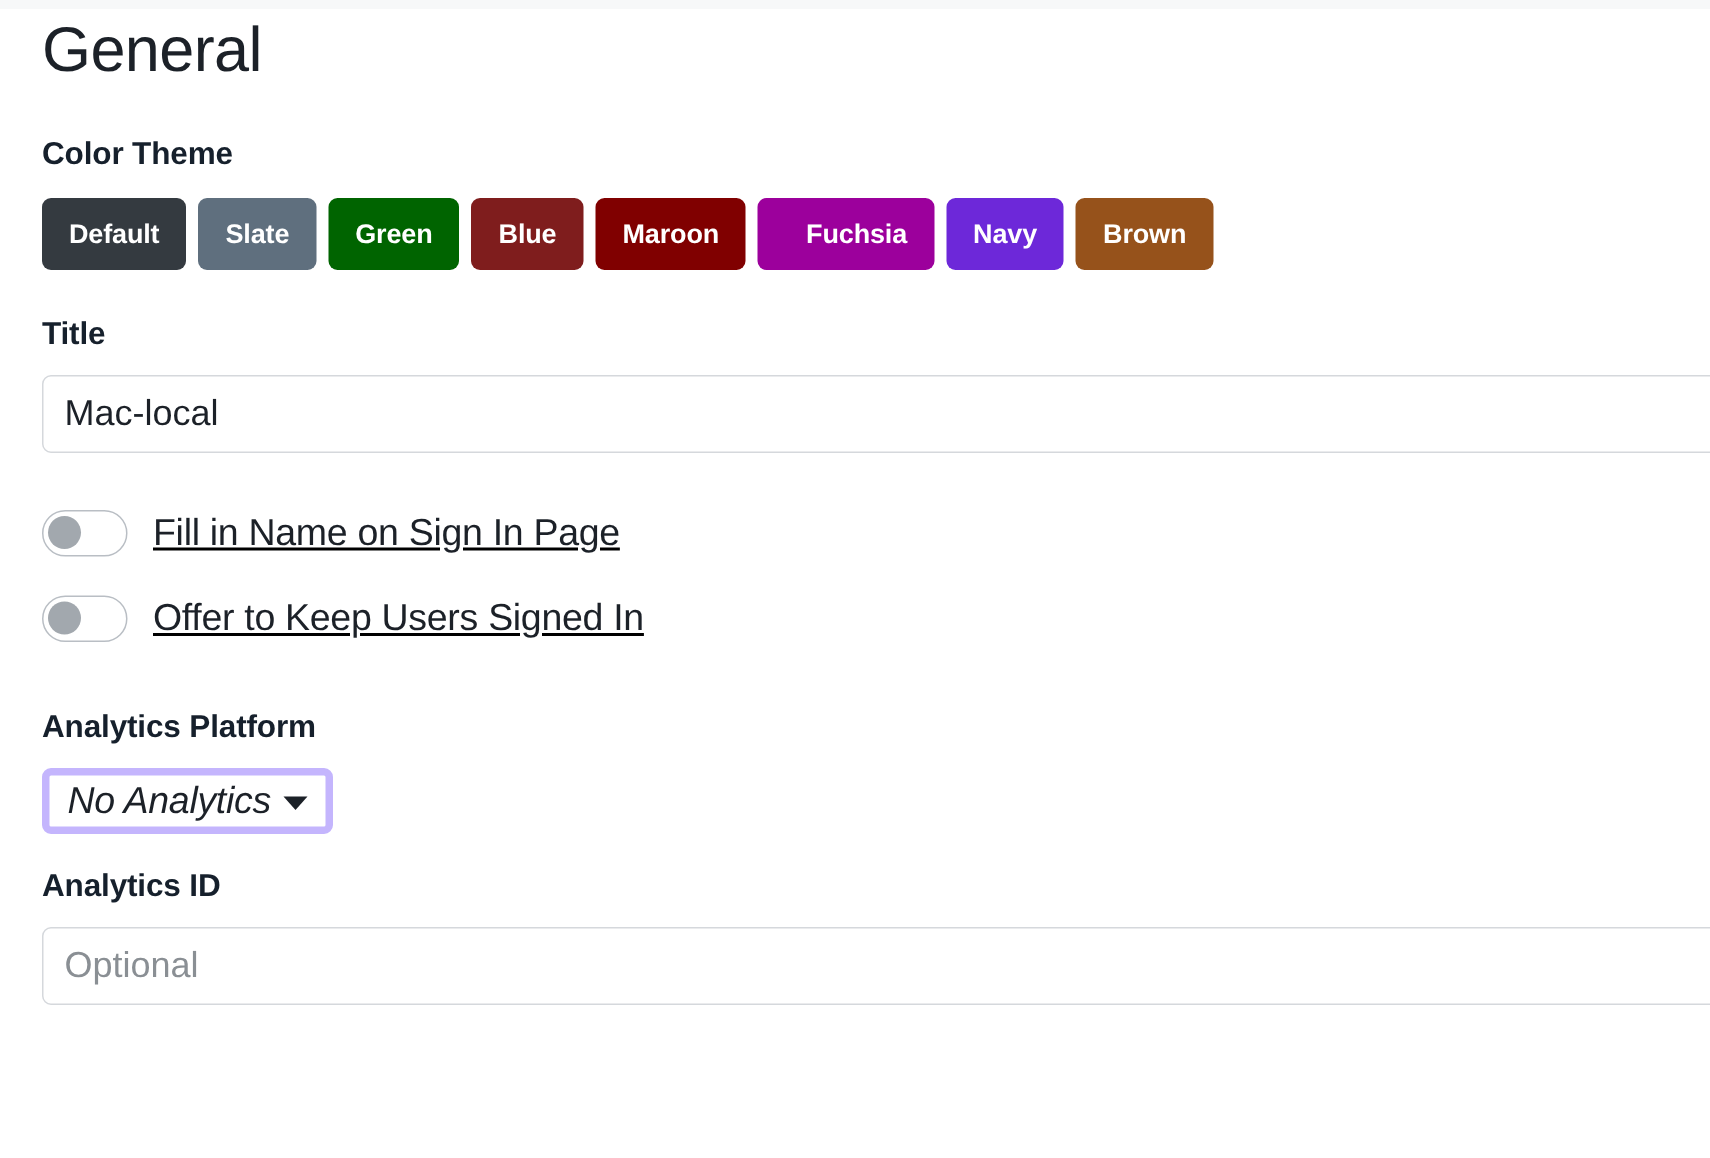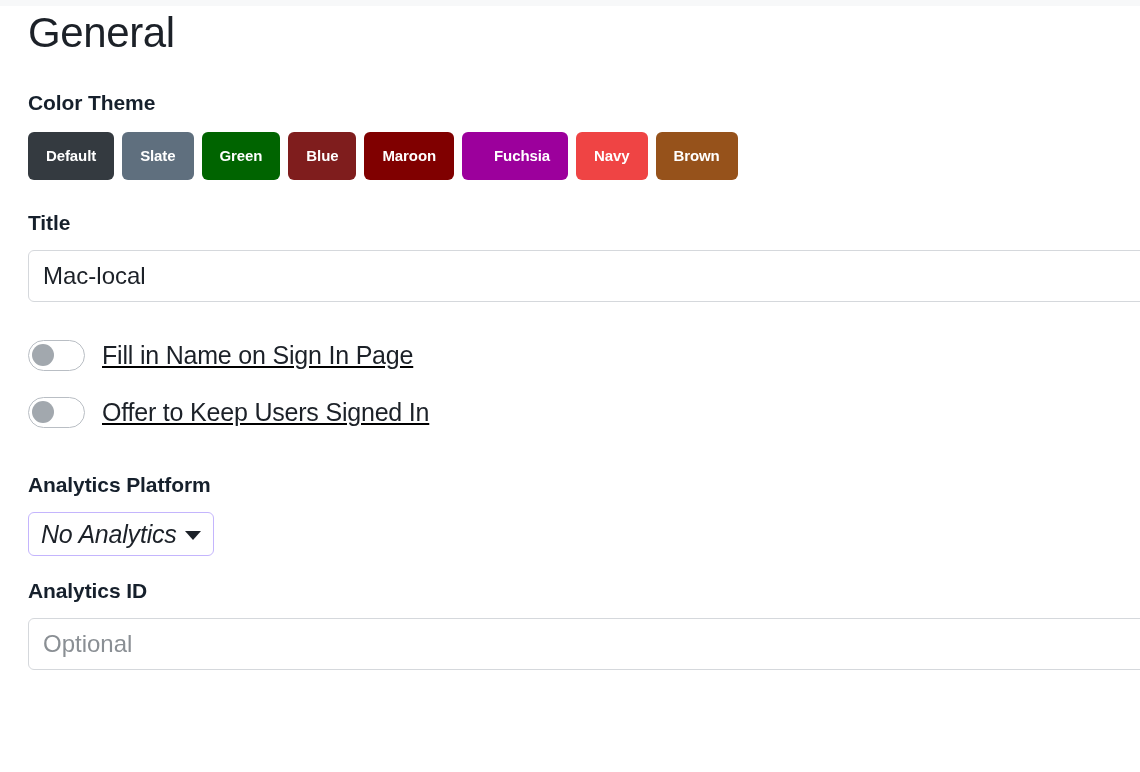--- a/index.html
+++ b/index.html
@@ -70,21 +70,21 @@
   .theme-btn {
     display: inline-flex;
     align-items: center;
     justify-content: center;
     height: 48px;
     padding: 0 18px;
     border: none;
     border-radius: 6px;
     color: #ffffff;
     font-family: "Liberation Sans", sans-serif;
-    font-size: 15px;
+    font-size: 18px;
     font-weight: 700;
     line-height: 48px;
     white-space: nowrap;
     cursor: pointer;
     letter-spacing: -0.1px;
   }
 
   
   .text-input {
     display: block;
@@ -144,21 +144,21 @@
 
   
   .select-box {
     display: inline-flex;
     align-items: center;
     gap: 8px;
     margin-left: 16px;
     margin-top: 14px;
     height: 44px;
     padding: 0 12px;
-    border: 1px solid #c4b5fd;
+    border: 5px solid #c4b5fd;
     border-radius: 6px;
     background: #ffffff;
     cursor: pointer;
   }
   .select-value {
     font-family: "Liberation Sans", sans-serif;
     font-size: 25px;
     font-style: italic;
     color: #1c2128;
     line-height: 44px;
@@ -193,21 +193,21 @@
     
     <div class="field-label gap-title">Color Theme</div>
 
     <div class="theme-row" id="theme-row">
         <button class="theme-btn" style="background: rgb(52, 58, 64); color: rgb(255, 255, 255);">Default</button>
         <button class="theme-btn" style="background: rgb(95, 111, 126); color: rgb(255, 255, 255);">Slate</button>
         <button class="theme-btn" style="background: rgb(0, 100, 0); color: rgb(255, 255, 255);">Green</button>
         <button class="theme-btn" style="background: #7f1d1d; color: rgb(255, 255, 255);">Blue</button>
         <button class="theme-btn" style="background: rgb(128, 0, 0); color: rgb(255, 255, 255);">Maroon</button>
         <button class="theme-btn" style="background: rgb(156, 0, 156); color: rgb(255, 255, 255); padding-left: 32px;">Fuchsia</button>
-        <button class="theme-btn" style="background: #ef4444; color: rgb(255, 255, 255);">Navy</button>
+        <button class="theme-btn" style="background: #6d28d9; color: rgb(255, 255, 255);">Navy</button>
         <button class="theme-btn" style="background: rgb(150, 82, 27); color: rgb(255, 255, 255);">Brown</button>
       </div>
 
     
     <div class="field-label gap-title">Title</div>
 
     <input class="text-input" type="text" value="Mac-local" style="">
 
     
     <div class="gap-toggles" id="toggle-list">

